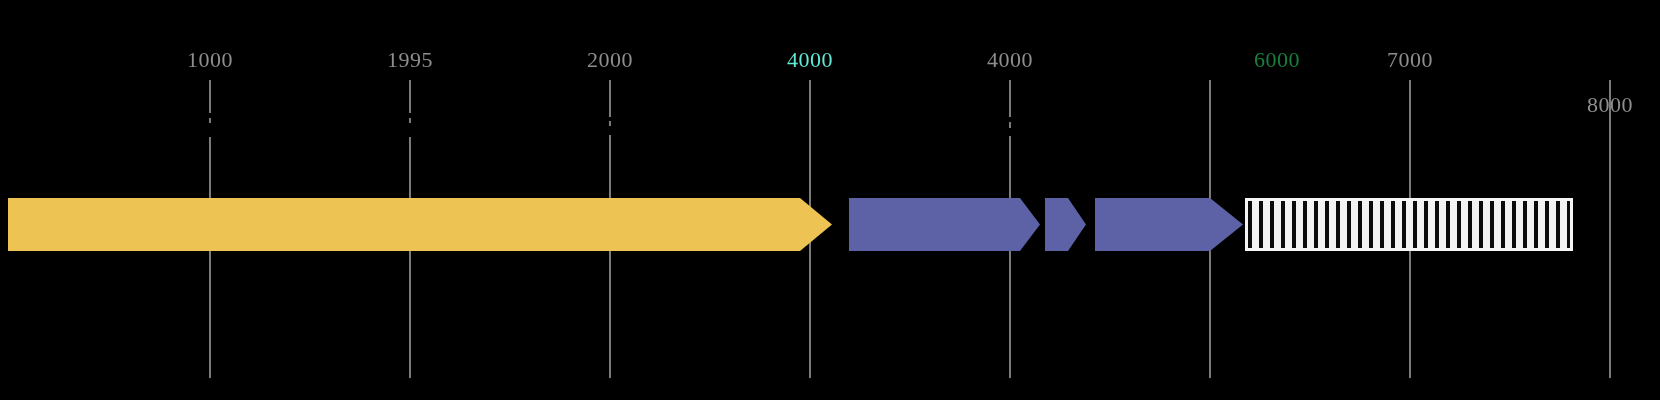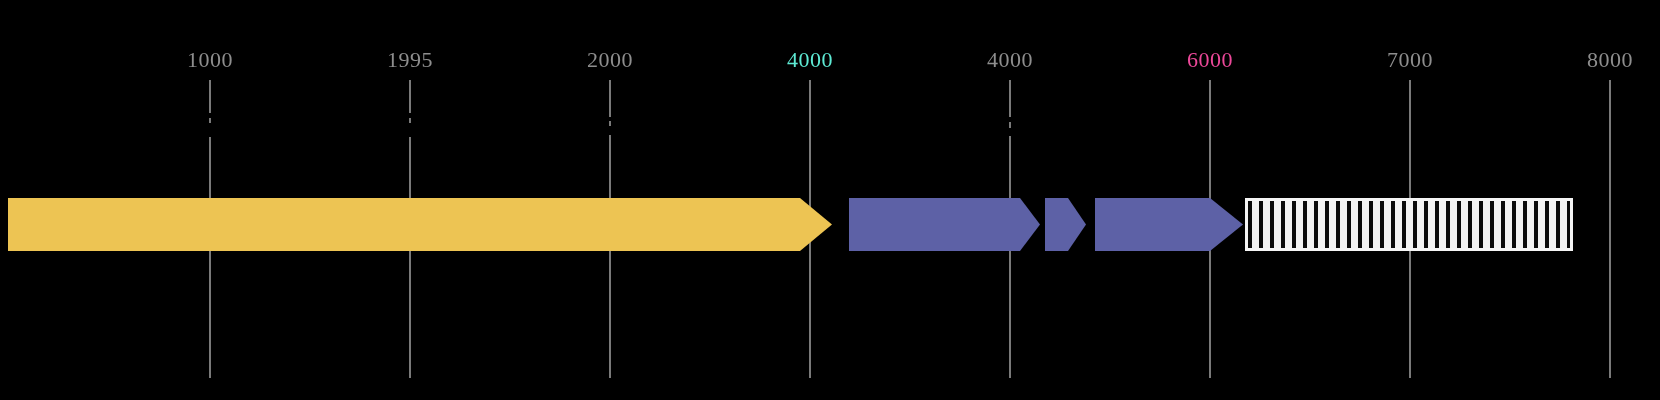--- a/index.html
+++ b/index.html
@@ -67,25 +67,25 @@
       <div class="tick-seg" style="left: 610px; top: 121px; height: 5px; background: rgb(122, 122, 122);"></div>
       <div class="tick-seg" style="left: 610px; top: 135px; height: 243px; background: rgb(122, 122, 122);"></div>
       <div class="tick-label" style="left: 610px; color: rgb(142, 142, 142);">2000</div>
       <div class="tick-seg" style="left: 810px; top: 80px; height: 298px; background: rgb(122, 122, 122);"></div>
       <div class="tick-label" style="left: 810px; color: #5eead4;">4000</div>
       <div class="tick-seg" style="left: 1010px; top: 80px; height: 37px; background: rgb(122, 122, 122);"></div>
       <div class="tick-seg" style="left: 1010px; top: 122px; height: 6px; background: rgb(122, 122, 122);"></div>
       <div class="tick-seg" style="left: 1010px; top: 136px; height: 242px; background: rgb(122, 122, 122);"></div>
       <div class="tick-label" style="left: 1010px; color: rgb(142, 142, 142);">4000</div>
       <div class="tick-seg" style="left: 1210px; top: 80px; height: 298px; background: rgb(122, 122, 122);"></div>
-      <div class="tick-label" style="left: 1210px; color: #ec4899;">6000</div>
+      <div class="tick-label" style="left: 1277px; color: #15803d;">6000</div>
       <div class="tick-seg" style="left: 1410px; top: 80px; height: 298px; background: rgb(122, 122, 122);"></div>
       <div class="tick-label" style="left: 1410px; color: rgb(142, 142, 142); text-align: right;">7000</div>
       <div class="tick-seg" style="left: 1610px; top: 80px; height: 298px; background: rgb(122, 122, 122);"></div>
-      <div class="tick-label" style="left: 1610px; color: rgb(142, 142, 142);">8000</div>
+      <div class="tick-label" style="left: 1610px; color: rgb(142, 142, 142); margin-top: 45px;">8000</div>
     </div>
   <div id="track">
       <div class="feature arrow" style="left: 8px; width: 824px; top: 198px; height: 53px; background: rgb(237, 196, 83); --head: 32px;"></div>
       <div class="feature arrow" style="left: 849px; width: 191px; top: 198px; height: 53px; background: rgb(93, 97, 166); --head: 20px;"></div>
       <div class="feature arrow" style="left: 1045px; width: 41px; top: 198px; height: 53px; background: rgb(93, 97, 166); --head: 18px;"></div>
       <div class="feature arrow" style="left: 1095px; width: 148px; top: 198px; height: 53px; background: rgb(93, 97, 166); --head: 33px;"></div>
       <div class="feature" style="left: 1245px; width: 328px; top: 198px; height: 53px; background: rgb(245, 245, 245);">
         <div class="hatch-inner"></div>
       </div>
     </div>

